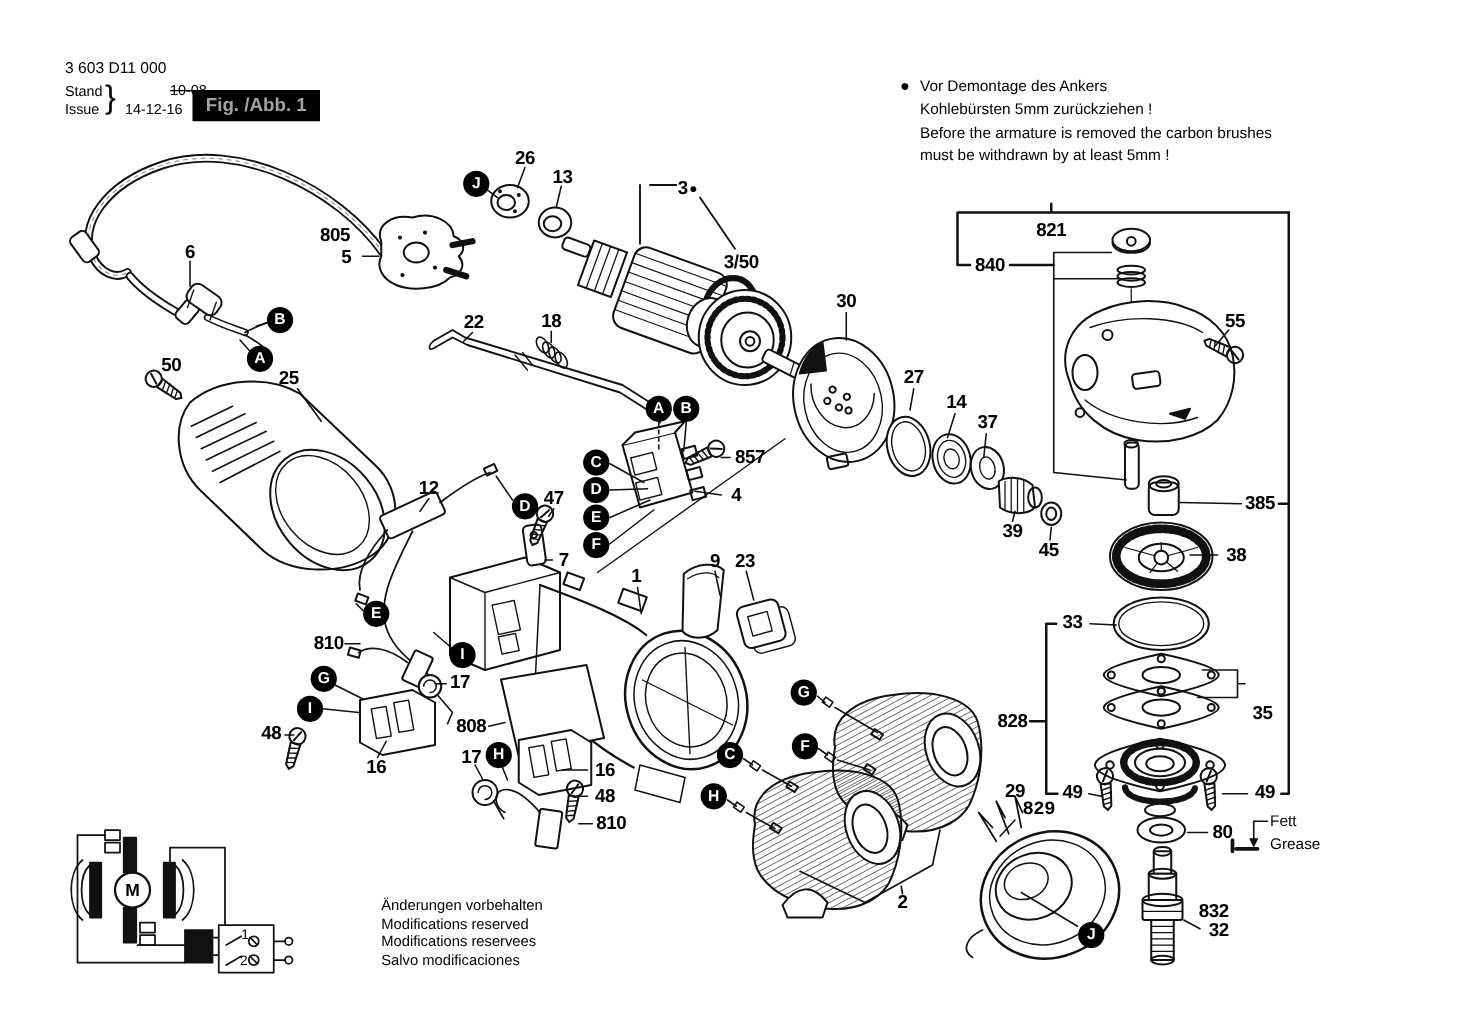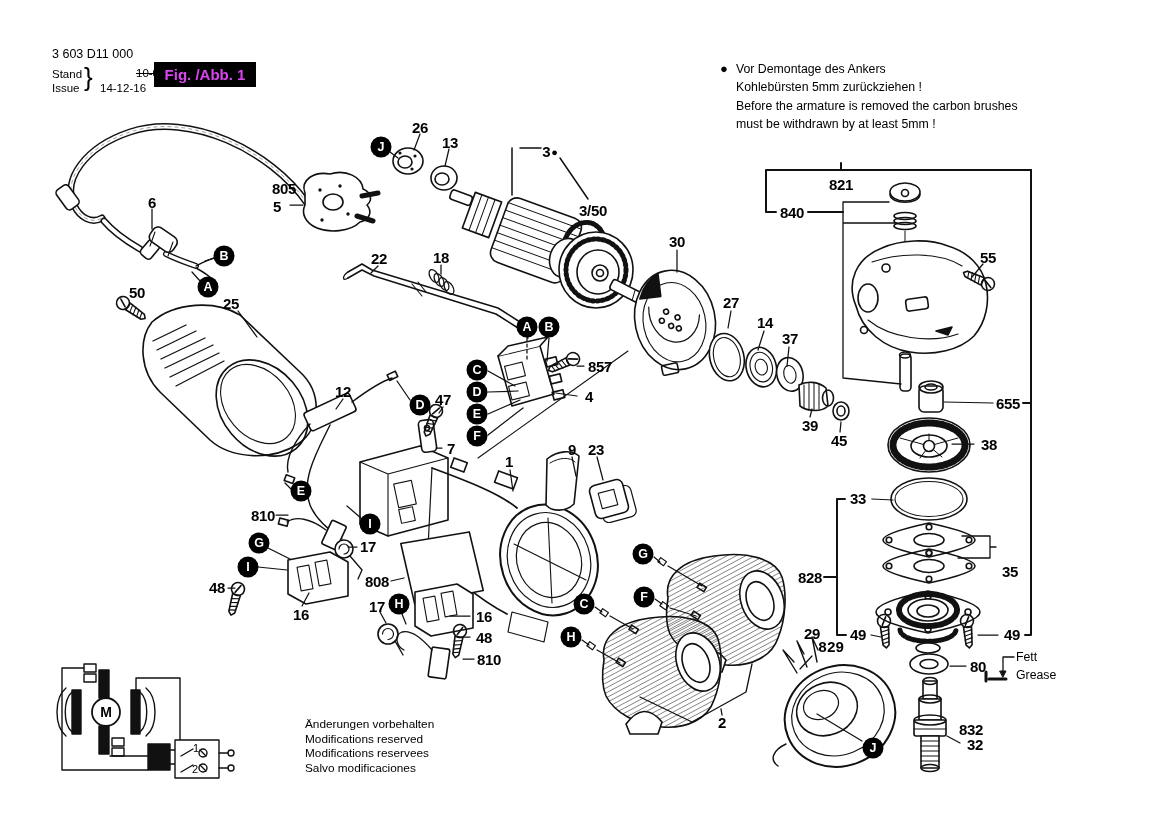--- a/index.html
+++ b/index.html
@@ -10,21 +10,21 @@
   .plabel{position:absolute;transform:translate(-50%,-50%);font:bold 15px "Liberation Sans",sans-serif;
           white-space:nowrap;letter-spacing:-0.3px;}
   .plabel .dot{font-size:11px;vertical-align:1.5px;margin-left:1px;}
   .badge{position:absolute;transform:translate(-50%,-50%);width:21px;height:21px;border-radius:50%;
          background:#000;color:#fff;font:bold 12.5px/21px "Liberation Sans",sans-serif;text-align:center;}
   .hdr-type{position:absolute;left:52px;top:47px;font-size:12.5px;}
   .hdr-word{position:absolute;font-size:11.5px;}
   .hdr-brace{position:absolute;left:84px;top:62px;font-size:26px;font-weight:400;}
   .hdr-val{position:absolute;font-size:11.5px;}
   .struck{text-decoration:line-through;margin-left:36px;}
-  .fig-box{position:absolute;left:154px;top:62px;width:102px;height:25px;background:#000;color:#d946ef;
+  .fig-box{position:absolute;left:154px;top:72px;width:102px;height:25px;background:#000;color:#a3a3a3;
            font:bold 15px/25px "Liberation Sans",sans-serif;text-align:center;}
   .title{position:absolute;left:438px;top:51px;width:290px;text-align:center;
          font:bold 17.5px "Liberation Sans",sans-serif;letter-spacing:0.2px;}
   .notice-bullet{position:absolute;left:720px;top:61px;font-size:13px;}
   .notice-line{position:absolute;left:736px;font-size:12.3px;white-space:nowrap;}
   .footer-line{position:absolute;left:305px;font-size:11.8px;white-space:nowrap;}
   .grease{position:absolute;font-size:12.3px;white-space:nowrap;}
   .schem-label{position:absolute;transform:translate(-50%,-50%);font:bold 14px "Liberation Sans",sans-serif;}
   .schem-num{position:absolute;transform:translate(-50%,-50%);font:11px "Liberation Sans",sans-serif;}
 </style>
@@ -407,41 +407,41 @@
   <div class="footer-line" style="top:761px">Salvo modificaciones</div>
 
   <div class="grease" style="left:1016px;top:650px">Fett</div>
   <div class="grease" style="left:1016px;top:668px">Grease</div>
 
   <div class="schem-label" style="left:106px;top:712px">M</div>
   <div class="schem-num" style="left:196px;top:748px">1</div>
   <div class="schem-num" style="left:195px;top:769px">2</div>
 
   <div id="labels">
-        <div class="plabel" style="left: 284px; top: 188px;">805</div>
+        <div class="plabel" style="left: 268px; top: 188px;">805</div>
         <div class="plabel" style="left: 277px; top: 206px;">5</div>
         <div class="plabel" style="left: 152px; top: 202px;">6</div>
         <div class="plabel" style="left: 137px; top: 292px;">50</div>
         <div class="plabel" style="left: 231px; top: 303px;">25</div>
         <div class="plabel" style="left: 420px; top: 127px;">26</div>
         <div class="plabel" style="left: 450px; top: 142px;">13</div>
         <div class="plabel" style="left: 550px; top: 151px;">3<span class="dot">●</span></div>
         <div class="plabel" style="left: 593px; top: 210px;">3/50</div>
         <div class="plabel" style="left: 379px; top: 258px;">22</div>
         <div class="plabel" style="left: 441px; top: 257px;">18</div>
         <div class="plabel" style="left: 677px; top: 241px;">30</div>
         <div class="plabel" style="left: 731px; top: 302px;">27</div>
         <div class="plabel" style="left: 765px; top: 322px;">14</div>
         <div class="plabel" style="left: 790px; top: 338px;">37</div>
         <div class="plabel" style="left: 810px; top: 425px;">39</div>
         <div class="plabel" style="left: 839px; top: 440px;">45</div>
         <div class="plabel" style="left: 841px; top: 156px; margin-top: 28px;">821</div>
         <div class="plabel" style="left: 792px; top: 212px;">840</div>
         <div class="plabel" style="left: 988px; top: 257px;">55</div>
-        <div class="plabel" style="left: 1008px; top: 403px;">655</div>
+        <div class="plabel" style="left: 1008px; top: 403px;">385</div>
         <div class="plabel" style="left: 989px; top: 444px;">38</div>
         <div class="plabel" style="left: 858px; top: 498px;">33</div>
         <div class="plabel" style="left: 1010px; top: 547px; margin-top: 24px;">35</div>
         <div class="plabel" style="left: 810px; top: 577px;">828</div>
         <div class="plabel" style="left: 858px; top: 634px;">49</div>
         <div class="plabel" style="left: 1012px; top: 634px;">49</div>
         <div class="plabel" style="left: 978px; top: 666px;">80</div>
         <div class="plabel" style="left: 971px; top: 729px;">832</div>
         <div class="plabel" style="left: 975px; top: 744px;">32</div>
         <div class="plabel" style="left: 812px; top: 633px;">29</div>

